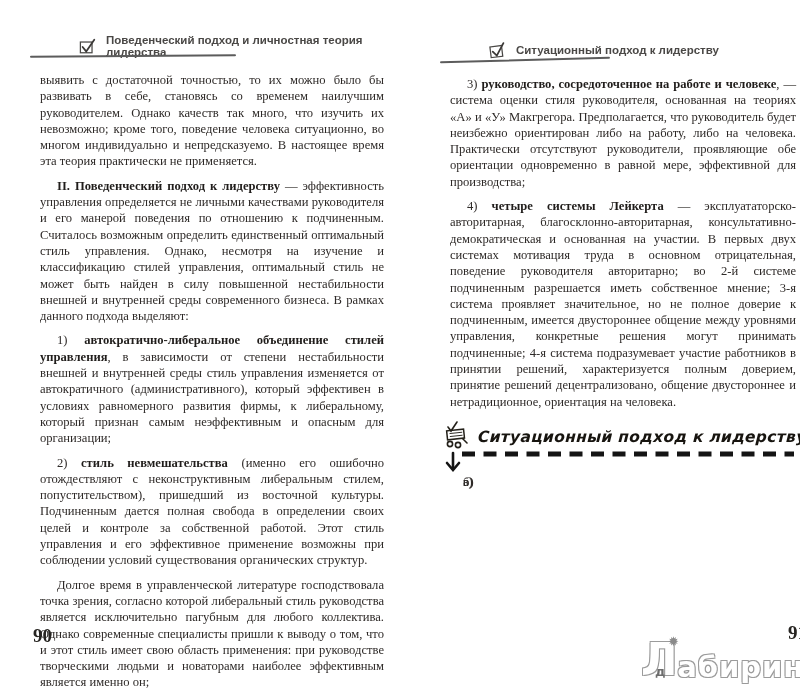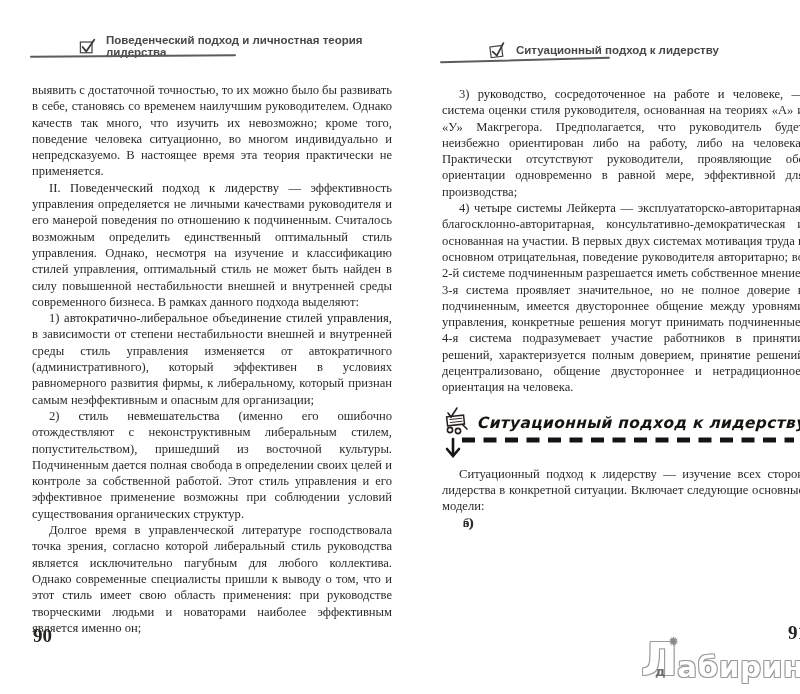--- a/index.html
+++ b/index.html
@@ -14,35 +14,35 @@
   .col { position:absolute; }
   #left-col  { left:32px;  top:36px; width:360px; }
   #right-col { left:442px; top:40px; width:362px; }
 
   
   .hdr {
     position:relative;
     display:flex; align-items:center; gap:9px;
     font-family:"Liberation Sans", sans-serif;
     font-weight:bold; font-size:11.5px; color:#4a4846;
-    height:20px; margin-bottom:26px;padding-left:47px;
+    height:20px; margin-bottom:16px;padding-left:47px;
   }
   .hdr-rule { position:absolute; height:2px; background:#5c5c5c; border-radius:1px; }
   #left-col  .hdr-rule { left:-2px; top:19px; width:206px; transform:rotate(-0.4deg); }
   #right-col .hdr-rule { left:-2px; top:19px; width:170px; transform:rotate(-1.6deg); }
   .cb-icon svg { display:block; }
 
   
   .para {
-    margin:0; text-align:justify;
+    margin:8px; text-align:justify;
     font-size:12.6px; line-height:16.3px;
     hyphens:auto; -webkit-hyphens:auto;
   }
   .para.indent { text-indent:17px; }
-  .b { font-weight:normal; color:#201d1b; }
+  .b { font-weight:bold; color:#201d1b; }
 
   
   .litem {
     position:relative; padding-left:42px;
     text-align:justify; font-size:12.6px; line-height:16.3px;
     hyphens:auto;
   }
   .lmark { position:absolute; left:21px; top:0; }
 
   
@@ -138,21 +138,20 @@
       <svg width="358" height="26" viewBox="0 0 358 26">
         <path d="M20 6 H352" stroke="#141414" stroke-width="5" stroke-dasharray="13 8.5" fill="none"></path>
         <g fill="none" stroke="#141414" stroke-width="2.6" stroke-linecap="round">
           <path d="M11 5 V 21"></path>
           <path d="M5 15 L11 22 L17 15"></path>
         </g>
       </svg>
     </div>
   </div>
 
-  <p class="para indent" style="margin-top:6px"><span>Ситуационный подход к лидерству — изучение всех сторон лидерства в конкретной ситуации. Включает следующие основные модели:</span></p>
 
   <div class="litem">
     <span class="lmark">а)</span>
   </div>
   <div class="litem">
     <span class="lmark">б)</span>
   </div>
   <div class="litem">
     <span class="lmark">в)</span>
   </div>

